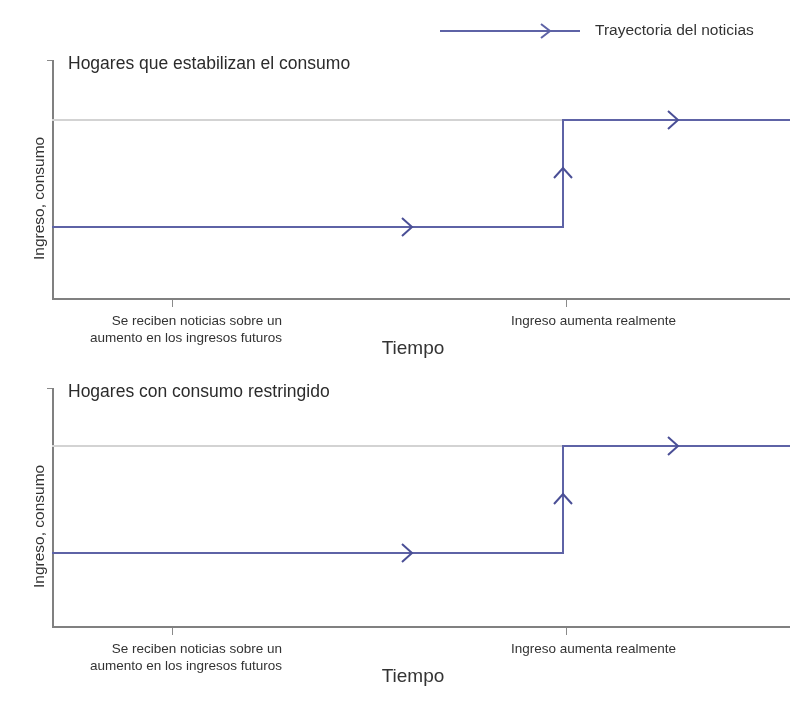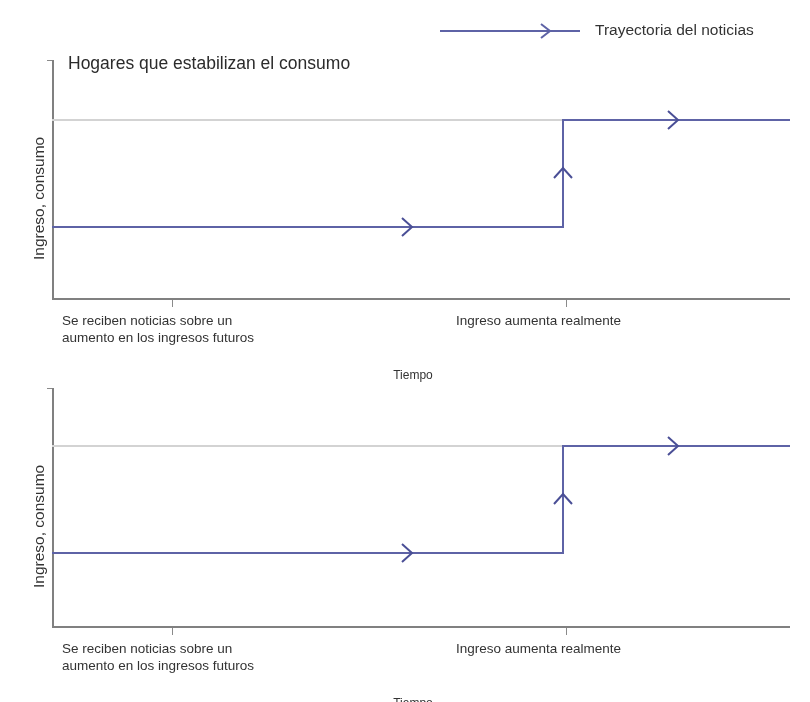--- a/index.html
+++ b/index.html
@@ -124,31 +124,30 @@
     position: absolute;
     width: 22px;
     height: 22px;
   }
 
   
   .xtick-label {
     position: absolute;
     font-size: 13.5px;
     color: #333333;
-    text-align: left;
+    text-align: right;
     line-height: 17px;
     white-space: pre-line;
   }
   .xaxis-title {
     position: absolute;
-    font-size: 12px;
+    font-size: 19px;
     color: #333333;
     text-align: center;
     line-height: 20px;
-    margin-top: 27px;
   }
 </style>
 </head>
 <body>
 
 <div id="legend">
   <div class="legend-line"></div>
   <div class="legend-arrow">
     <svg width="20" height="20" viewBox="0 0 20 20">
       <polyline points="6,3 15,10 6,17" fill="none" stroke="#5e63a6" stroke-width="2" stroke-linecap="butt" stroke-linejoin="miter"></polyline>
@@ -194,20 +193,21 @@
 
   <div class="xtick-label" style="left:62px; top:264px; width:220px;">Se reciben noticias sobre un
 aumento en los ingresos futuros</div>
   <div class="xtick-label" style="left:456px; top:264px; width:220px;">Ingreso aumenta realmente</div>
 
   <div class="xaxis-title" style="left:343px; top:290px; width:140px;">Tiempo</div>
 </div>
 
 <div class="panel" id="panel-2">
 
+  <div class="panel-title" style="top:4px;">Hogares con consumo restringido</div>
 
   <div class="ylabel" style="left:30px; top:212px;">Ingreso, consumo</div>
 
   <div class="tick-top" style="top:12px;"></div>
   <div class="y-axis" style="top:12px; height:240px;"></div>
   <div class="x-axis" style="top:250px;"></div>
 
   <div class="gridline" style="top:69px;"></div>
 
   <div class="seg-h" style="left:52px; top:176px; width:512px;"></div>

